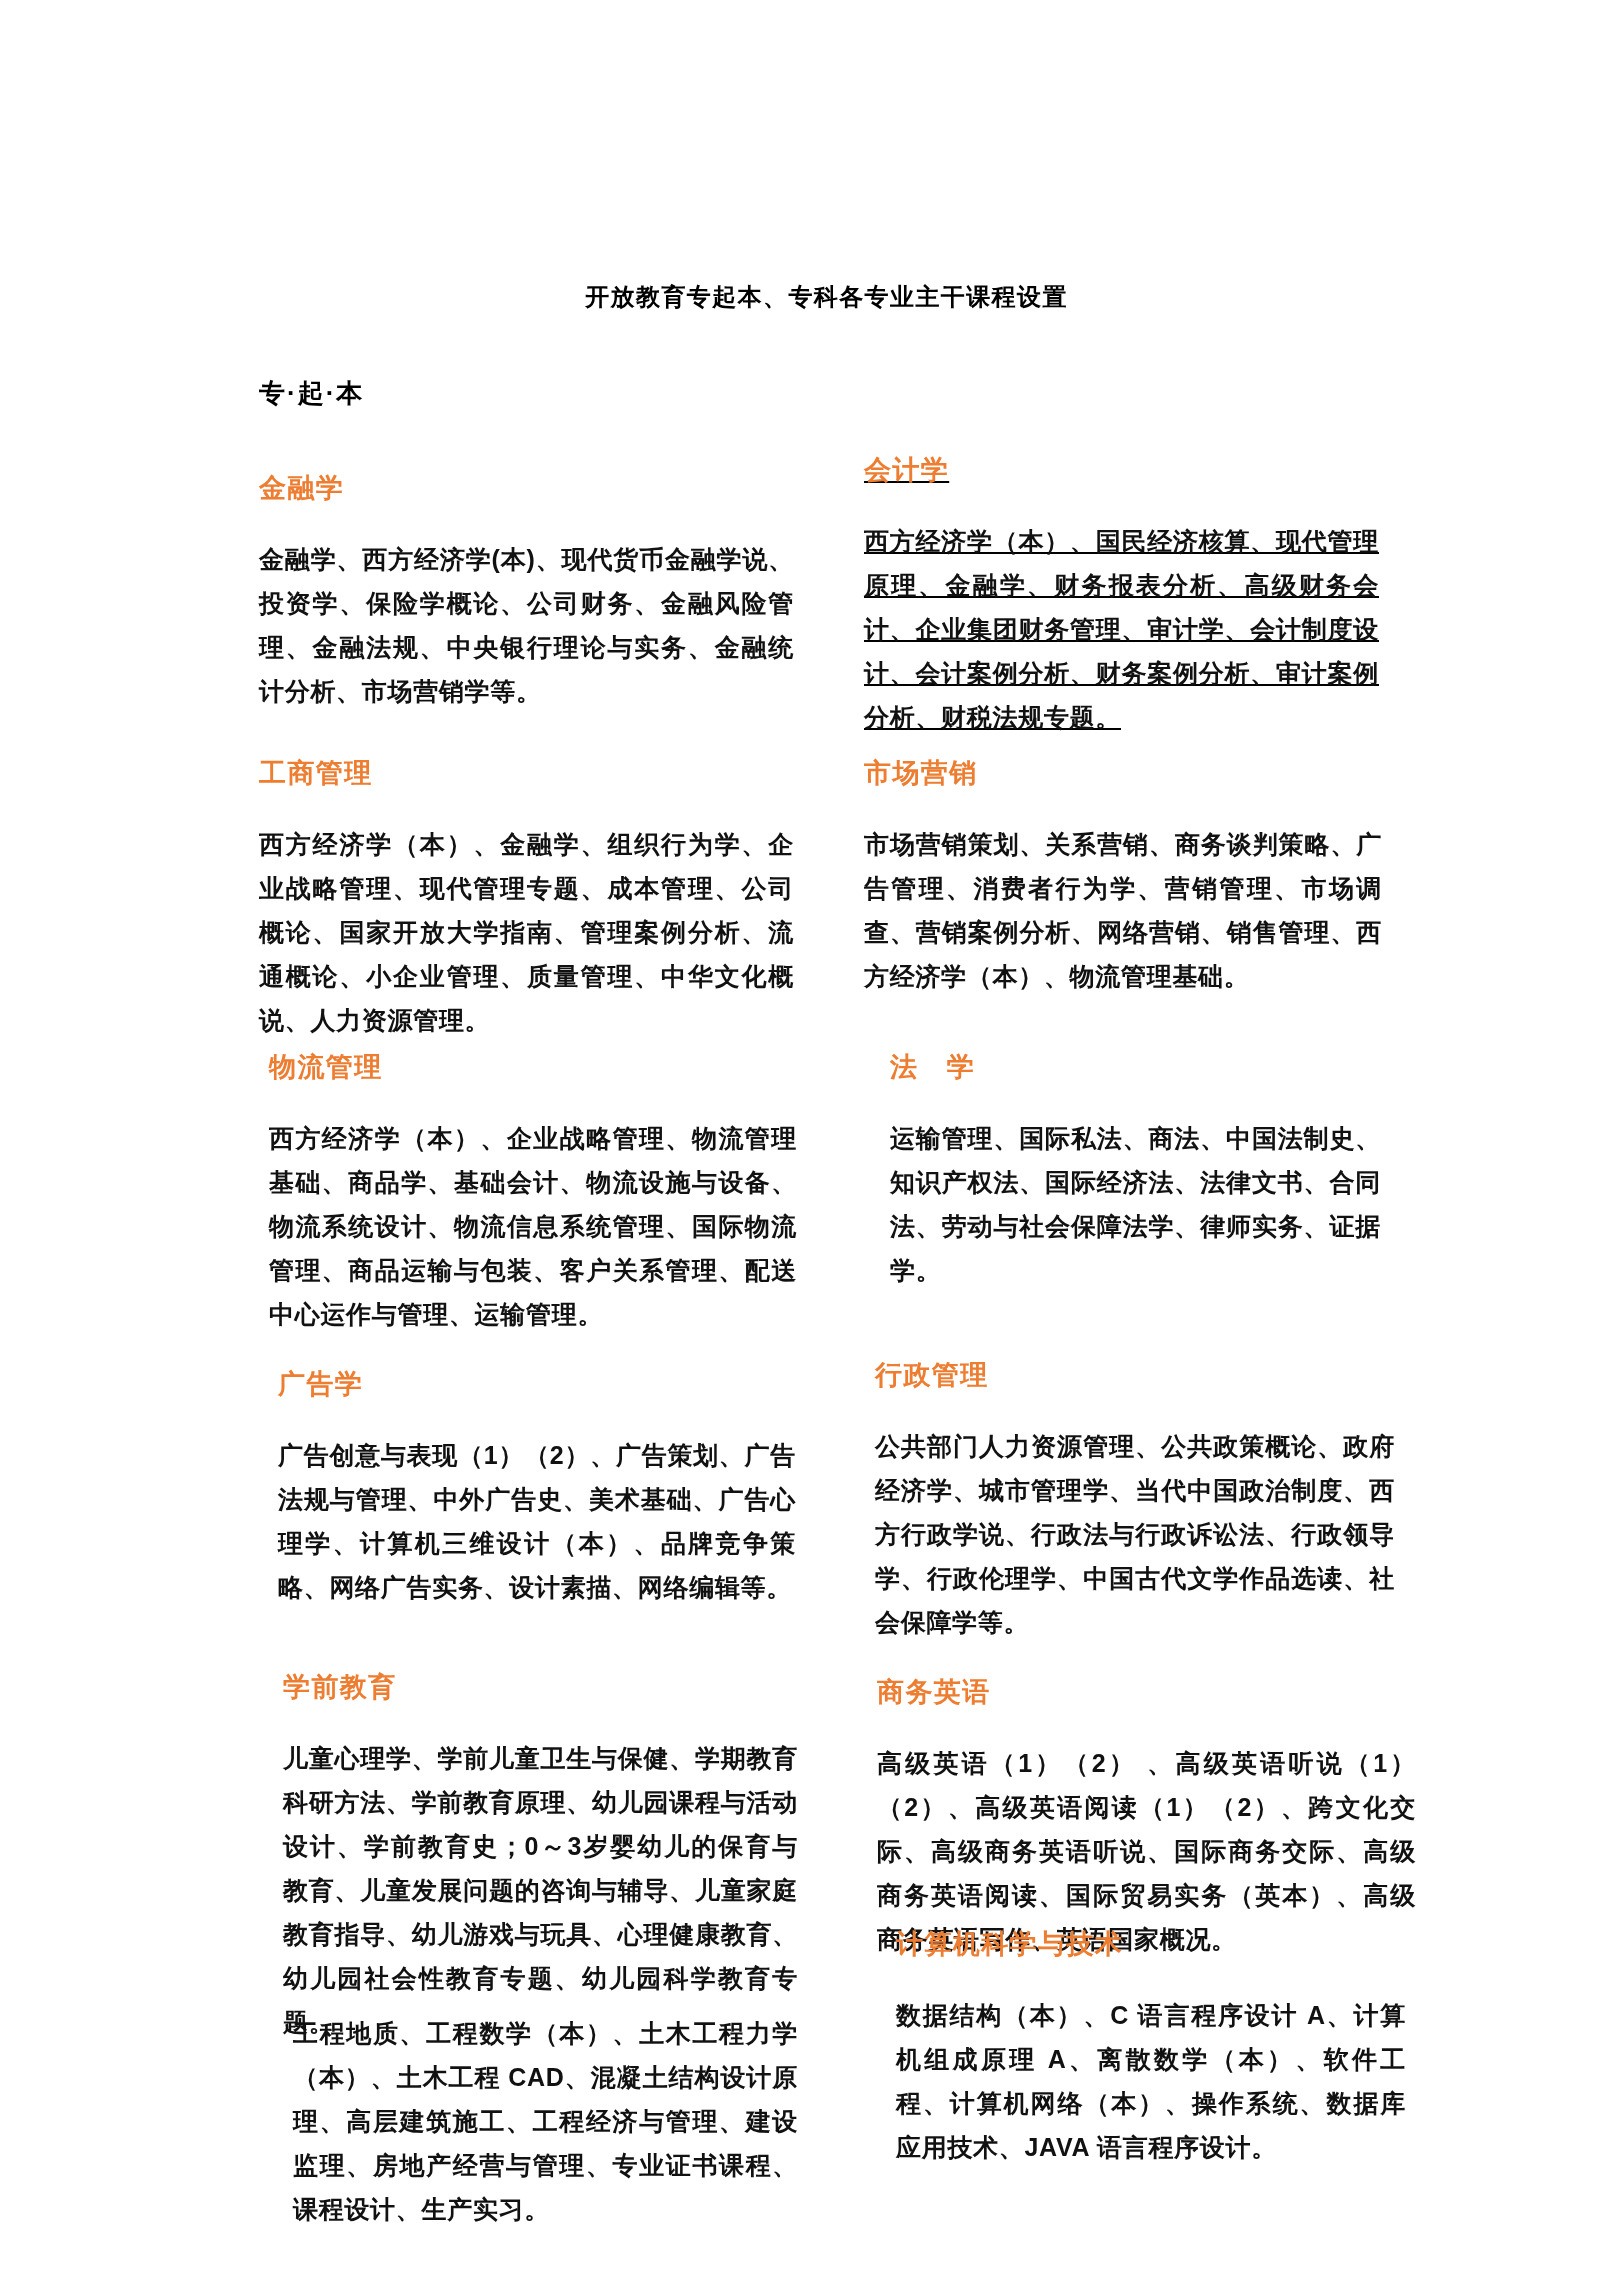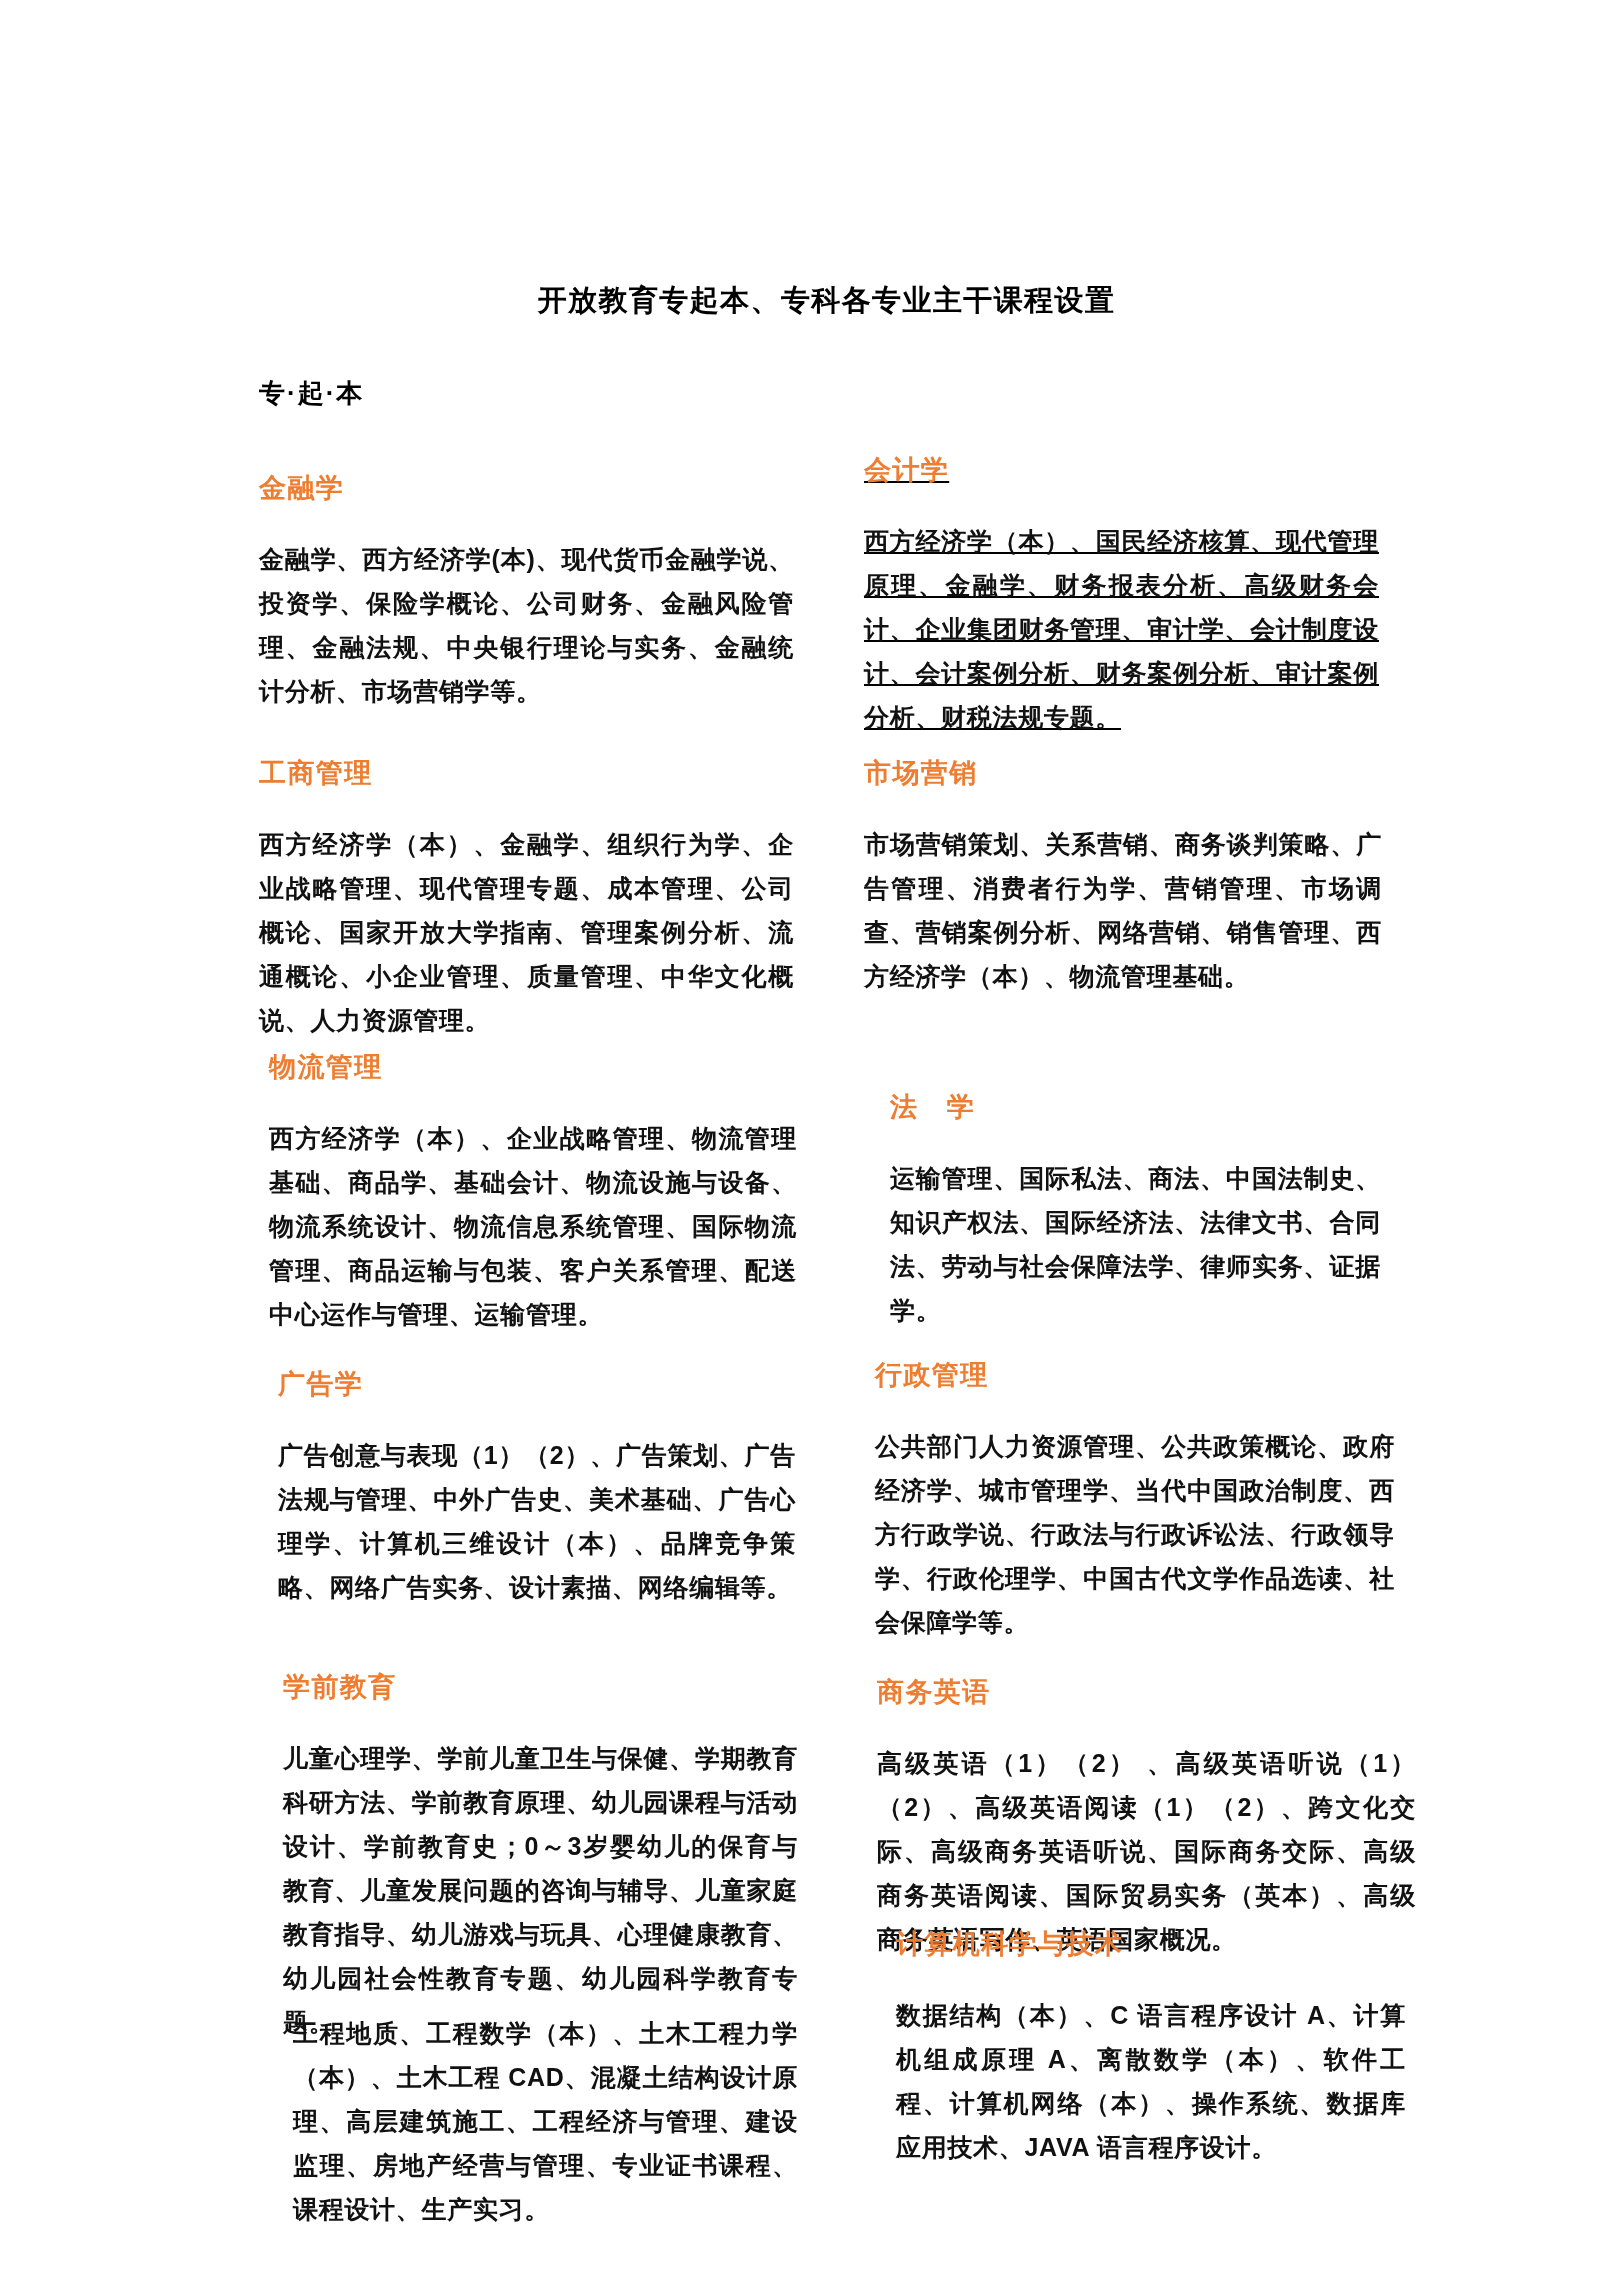--- a/index.html
+++ b/index.html
@@ -14,21 +14,21 @@
     background:#ffffff;
     overflow:hidden;
     font-family:"Liberation Sans","DejaVu Sans",sans-serif;
   }
   .page-title{
     position:absolute;
     left:259px;
     top:281px;
     width:1135px;
     text-align:center;
-    font-size:29px;
+    font-size:24px;
     font-weight:700;
     color:#000000;
     letter-spacing:1.4px;
     margin:0;
   }
   .page-subtitle{
     position:absolute;
     left:259px;
     top:376px;
     width:1135px;
@@ -58,21 +58,21 @@
   
   #sec-l1{left:259px; top:470px;  width:535px;}
   #sec-l2{left:259px; top:755px; width:535px;}
   #sec-l3{left:269px; top:1049px; width:528px;}
   #sec-l4{left:278px; top:1366px; width:518px;}
   #sec-l5{left:283px; top:1669px; width:515px;}
   #sec-l6{left:293px; top:2011px; width:505px;}
   
   #sec-r1{left:864px; top:452px;  width:515px;text-decoration:underline;}
   #sec-r2{left:864px; top:755px; width:518px;}
-  #sec-r3{left:890px; top:1049px; width:491px;margin-top:40px;}
+  #sec-r3{left:890px; top:1049px; width:491px;}
   #sec-r4{left:875px; top:1357px; width:520px;}
   #sec-r5{left:877px; top:1674px; width:539px;}
   #sec-r6{left:896px; top:1926px; width:510px;}
   
 </style>
 </head>
 <body style="background: rgb(255, 255, 255);">
 
 <h1 class="page-title">开放教育专起本、专科各专业主干课程设置</h1>
 <h2 class="page-subtitle">专·起·本</h2>

